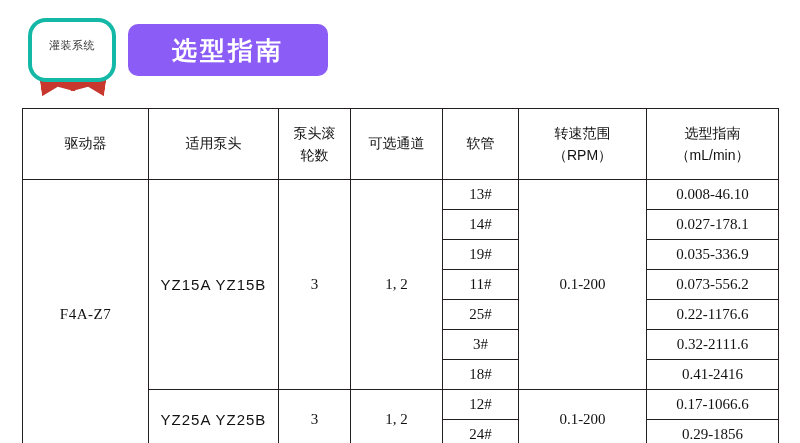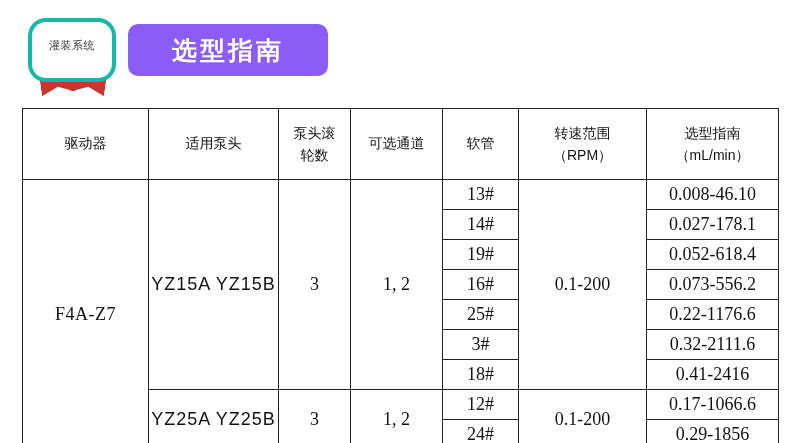--- a/index.html
+++ b/index.html
@@ -114,21 +114,21 @@
   }
   table.spec {
     border-collapse: collapse;
     width: 756px;
     table-layout: fixed;
   }
   table.spec td, table.spec th {
     border: 1px solid #231f20;
     text-align: center;
     vertical-align: middle;
-    font-size: 18px;
+    font-size: 15px;
     font-weight: normal;
     color: #111111;
     padding: 0;
     height: 29px;
   }
   table.spec thead td {
     height: 70px;
     font-size: 14px;
   }
   .hdr-two-line {
@@ -225,24 +225,24 @@
           <td class="tube">13#</td>
           <td class="val" rowspan="7">0.1-200</td>
           <td class="val">0.008-46.10</td>
         </tr>
         <tr>
           <td class="tube">14#</td>
           <td class="val">0.027-178.1</td>
         </tr>
         <tr>
           <td class="tube">19#</td>
-          <td class="val">0.052-618.4</td>
-        </tr>
-        <tr>
-          <td class="tube">16#</td>
+          <td class="val">0.035-336.9</td>
+        </tr>
+        <tr>
+          <td class="tube">11#</td>
           <td class="val">0.073-556.2</td>
         </tr>
         <tr>
           <td class="tube">25#</td>
           <td class="val">0.22-1176.6</td>
         </tr>
         <tr>
           <td class="tube">3#</td>
           <td class="val">0.32-2111.6</td>
         </tr>

